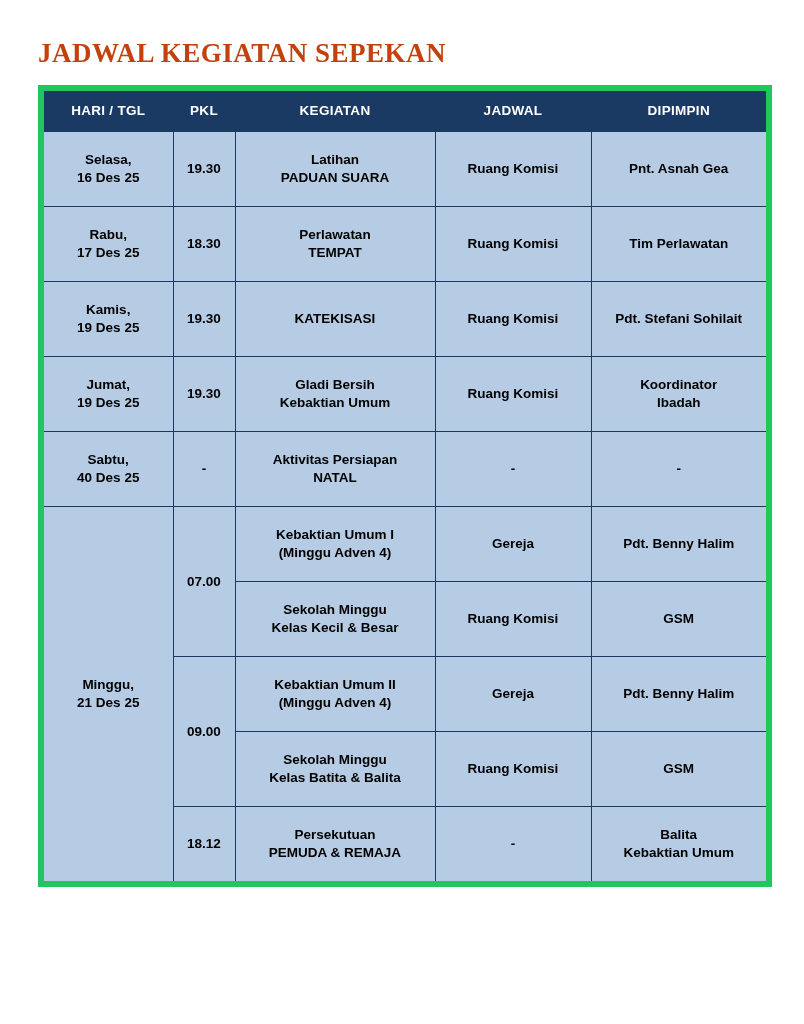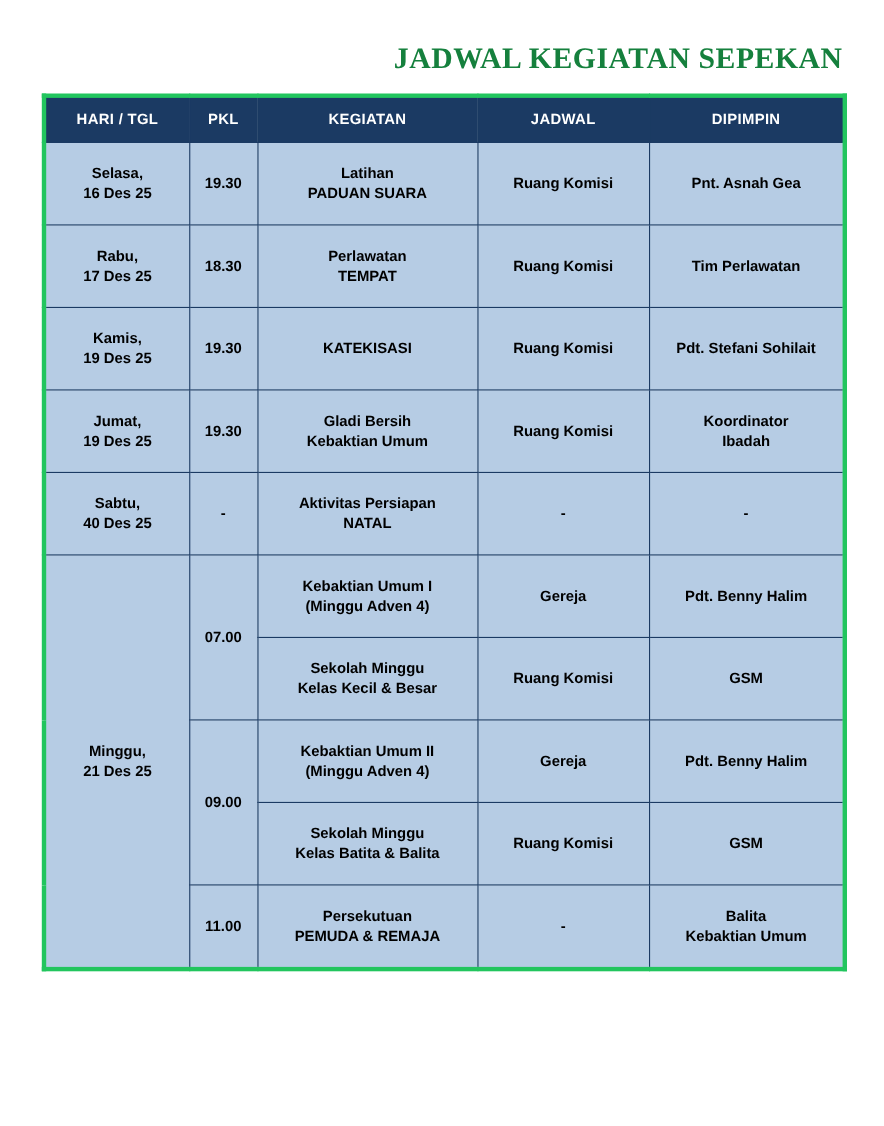--- a/index.html
+++ b/index.html
@@ -15,33 +15,33 @@
     overflow: hidden;
   }
   .page {
     width: 804px;
     height: 1024px;
     box-sizing: border-box;
     padding: 30px 38px 0 38px;
     position: relative;
   }
   .title {
-    text-align: right;
+    text-align: left;
     font-family: "Liberation Serif", serif;
     font-weight: bold;
     font-size: 27px;
     letter-spacing: 0.5px;
     margin: 8px 0 16px 0;
-    color: #15803d;
+    color: #c2410c;
   }
   table.schedule {
     border-collapse: collapse;
     width: 728px;
     table-layout: fixed;
-    border: 4px solid #22c55e;
+    border: 6px solid #22c55e;
   }
   table.schedule td, table.schedule th {
     border: 1px solid #1b3a63;
     background: #b6cce4;
     text-align: center;
     vertical-align: middle;
     font-size: 13.5px;
     font-weight: bold;
     color: #000;
     padding: 6px 4px;
@@ -199,21 +199,21 @@
       <tr class="row-sun">
         <td>
           <span class="cell-line">Sekolah Minggu</span>
           <span class="cell-line">Kelas Batita &amp; Balita</span>
         </td>
         <td>Ruang Komisi</td>
         <td>GSM</td>
       </tr>
 
       <tr class="row-sun">
-        <td>11.00</td>
+        <td>18.12</td>
         <td>
           <span class="cell-line">Persekutuan</span>
           <span class="cell-line">PEMUDA &amp; REMAJA</span>
         </td>
         <td>-</td>
         <td>
           <span class="cell-line">Balita</span>
           <span class="cell-line">Kebaktian Umum</span>
         </td>
       </tr>

